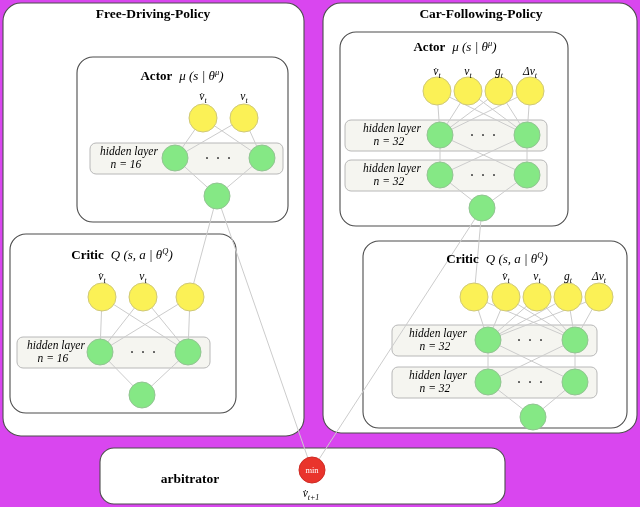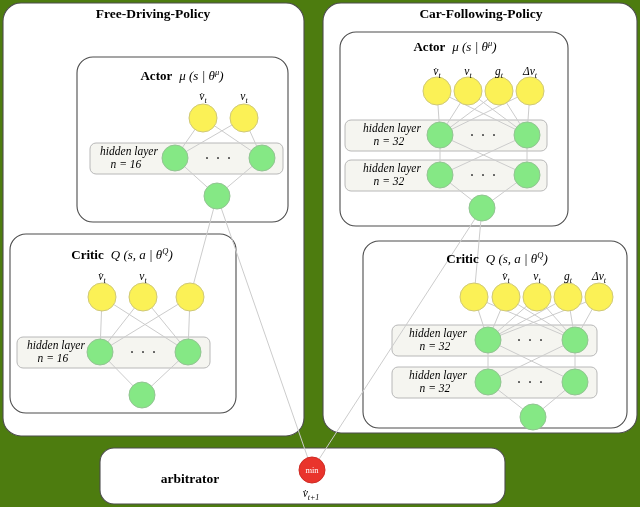--- a/index.html
+++ b/index.html
@@ -1,16 +1,16 @@
 <!DOCTYPE html>
 <html><head>
 <meta charset="utf-8">
 <style>
   html,body { margin:0; padding:0; background:#ffffff; }
-  .stage { width:640px; height:507px; position:relative; background:#4d7c0f;
+  .stage { width:640px; height:507px; position:relative; background:#d946ef;
            font-family:"Liberation Serif","DejaVu Serif",serif; }
   svg { display:block; }
   svg text { font-family:"Liberation Serif","DejaVu Serif",serif; fill:#000; }
   .box    { fill:#ffffff; stroke:#4d4d4d; stroke-width:1.1; }
   .hbox   { fill:#f5f5f0; stroke:#b8b8b8; stroke-width:1; }
   .edge   { stroke:#cccccc; stroke-width:1; fill:none; }
   .n-in   { fill:#fbf156; stroke:#cfc878; stroke-width:1; }
   .n-h    { fill:#85e885; stroke:#92c492; stroke-width:1; }
   .n-min  { fill:#e9342c; stroke:#cf2b24; stroke-width:1; }
   .title  { font-weight:bold; font-size:13.5px; text-anchor:middle; }

